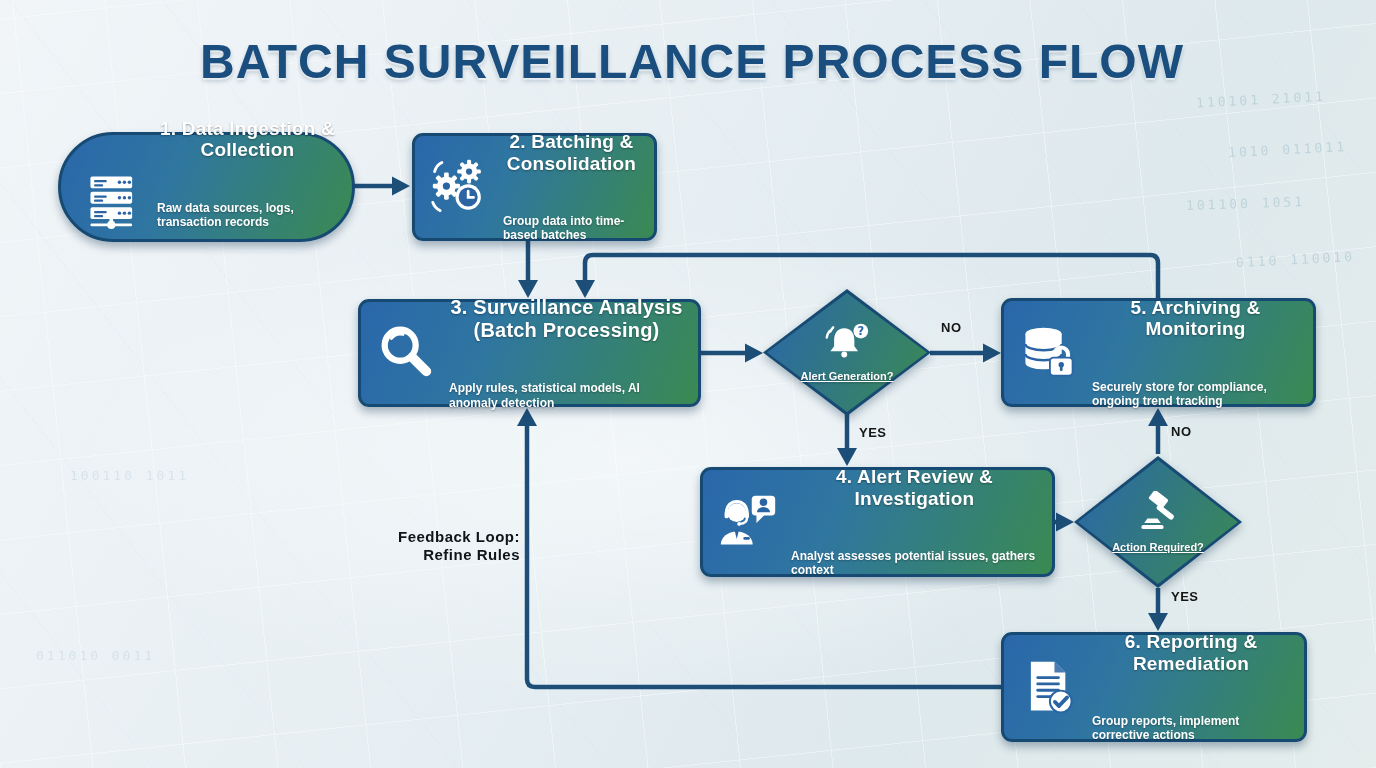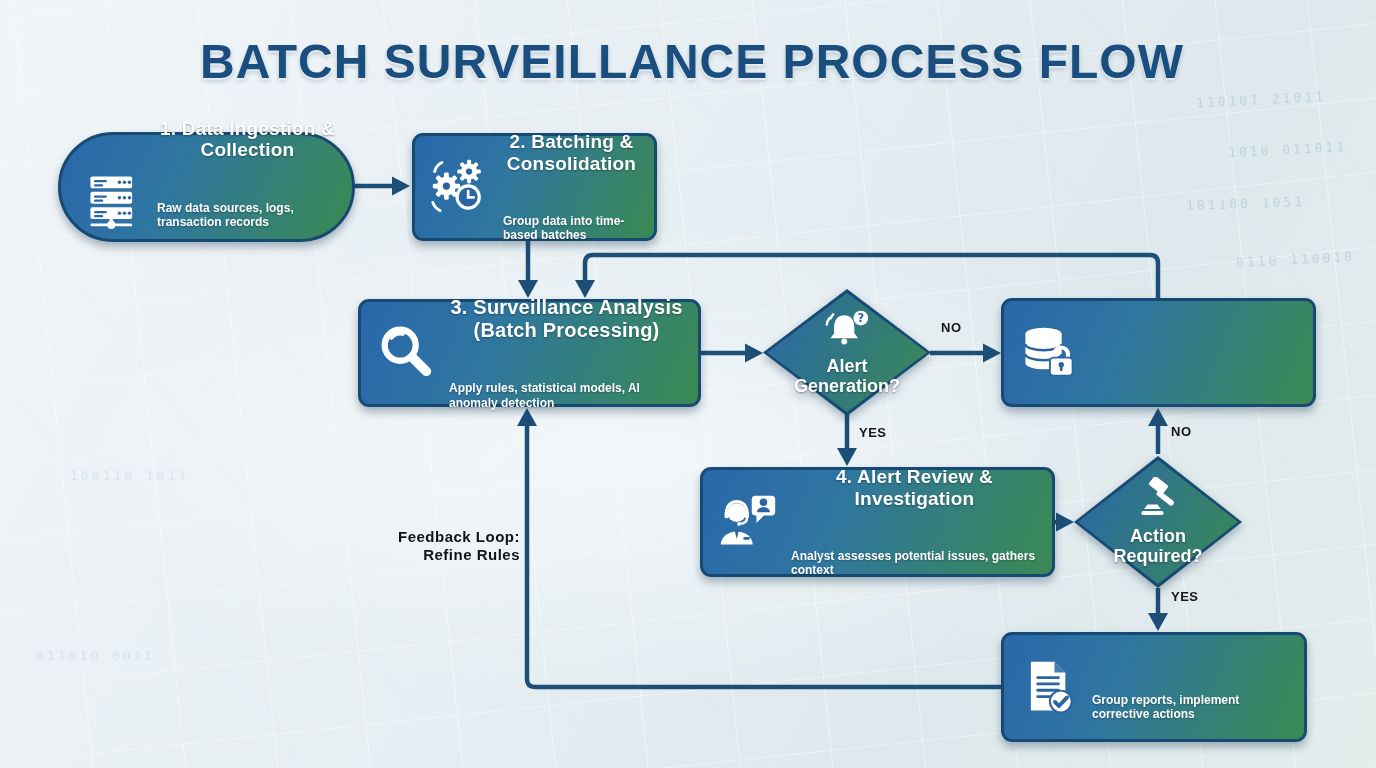--- a/index.html
+++ b/index.html
@@ -38,21 +38,21 @@
   #n-step6{left:1001px;top:632px;width:306px;height:110px;}
 
   .diamond{position:absolute;filter:drop-shadow(0 4px 5px rgba(22,54,84,.35));}
   #d-alert{left:763px;top:289px;width:168px;height:127px;}
   #d-action{left:1074px;top:456px;width:168px;height:132px;}
   .d-border{position:absolute;inset:0;background:#174a72;clip-path:polygon(50% 0,100% 50%,50% 100%,0 50%);}
   .d-fill{position:absolute;inset:4px;background:linear-gradient(115deg,#2a67ab 0%,#3a8a52 100%);
     clip-path:polygon(50% 0,100% 50%,50% 100%,0 50%);}
   .d-content{position:absolute;inset:0;display:flex;flex-direction:column;align-items:center;
     justify-content:center;color:#fff;text-align:center;gap:2px;}
-  .d-label{font-size:18px;font-weight:800;line-height:1.1;max-width:124px;text-shadow:0 1px 2px rgba(0,0,0,.35);}
+  .d-label{font-size:11px;font-weight:800;line-height:1.1;max-width:124px;text-shadow:0 1px 2px rgba(0,0,0,.35);text-decoration:underline;}
 
   .edges{position:absolute;inset:0;pointer-events:none;}
   .edges path{stroke:#1c4e78;stroke-width:4.5;fill:none;}
   .edges polygon{fill:#1c4e78;}
 
   .edge-label{position:absolute;font-size:13px;font-weight:800;color:#161616;letter-spacing:.5px;}
   #lbl-feedback{left:318px;top:528px;width:202px;text-align:right;font-size:15px;line-height:1.2;color:#0f1419;}
 </style>
 </head>
 <body>
@@ -245,20 +245,24 @@
         <ellipse cx="26" cy="11" rx="20" ry="7" fill="#fff"></ellipse>
         <path d="M6,11 h40 v32 a20,7 0 0 1 -40,0 z" fill="#fff"></path>
         <path d="M6,22 a20,7 0 0 0 40,0" stroke="#2a64a3" stroke-width="2.6" fill="none"></path>
         <path d="M6,33 a20,7 0 0 0 40,0" stroke="#2a64a3" stroke-width="2.6" fill="none"></path>
         <path d="M38,38 v-4.5 a7.5,7.5 0 0 1 15,0 V38" stroke="#fff" stroke-width="4.5" fill="none"></path>
         <rect x="33" y="37" width="25" height="20" rx="4" fill="#fff" stroke="#2a64a3" stroke-width="2"></rect>
         <circle cx="45.5" cy="45" r="3" fill="#2a64a3"></circle>
         <rect x="44" y="46" width="3" height="6" rx="1.5" fill="#2a64a3"></rect>
       </svg>
     </span>
+    <div class="txt">
+      <div class="node-title">5. Archiving &amp; Monitoring</div>
+      <div class="node-sub">Securely store for compliance, ongoing trend tracking</div>
+    </div>
   </div>
 
   <div class="diamond" id="d-action">
     <div class="d-border"></div>
     <div class="d-fill"></div>
     <div class="d-content">
       <span>
         <svg width="46" height="44" viewBox="0 0 50 46">
           <rect x="16" y="2" width="19" height="12" rx="2" fill="#fff" transform="rotate(38 25.5 8)"></rect>
           <rect x="24" y="13" width="22" height="6" rx="3" fill="#fff" transform="rotate(38 25 16)"></rect>
@@ -279,20 +283,21 @@
           <rect x="18" y="20" width="26" height="3.2" rx="1.6"></rect>
           <rect x="18" y="27" width="26" height="3.2" rx="1.6"></rect>
           <rect x="18" y="34" width="26" height="3.2" rx="1.6"></rect>
           <rect x="18" y="41" width="18" height="3.2" rx="1.6"></rect>
         </g>
         <circle cx="45" cy="48" r="12" fill="#fff" stroke="#2a64a3" stroke-width="2.2"></circle>
         <path d="M38.5,48.5 l4.5,4.5 L52,43.5" stroke="#2a64a3" stroke-width="4.2" fill="none" stroke-linecap="round" stroke-linejoin="round"></path>
       </svg>
     </span>
     <div class="txt">
+      <div class="node-title">6. Reporting &amp; Remediation</div>
       <div class="node-sub">Group reports, implement corrective actions</div>
     </div>
   </div>
 
   <div class="edge-label" style="left:941px;top:320px;">NO</div>
   <div class="edge-label" style="left:859px;top:425px;">YES</div>
   <div class="edge-label" style="left:1171px;top:424px;">NO</div>
   <div class="edge-label" style="left:1171px;top:589px;">YES</div>
   <div class="edge-label" id="lbl-feedback">
     <span>Feedback Loop:</span><br>

